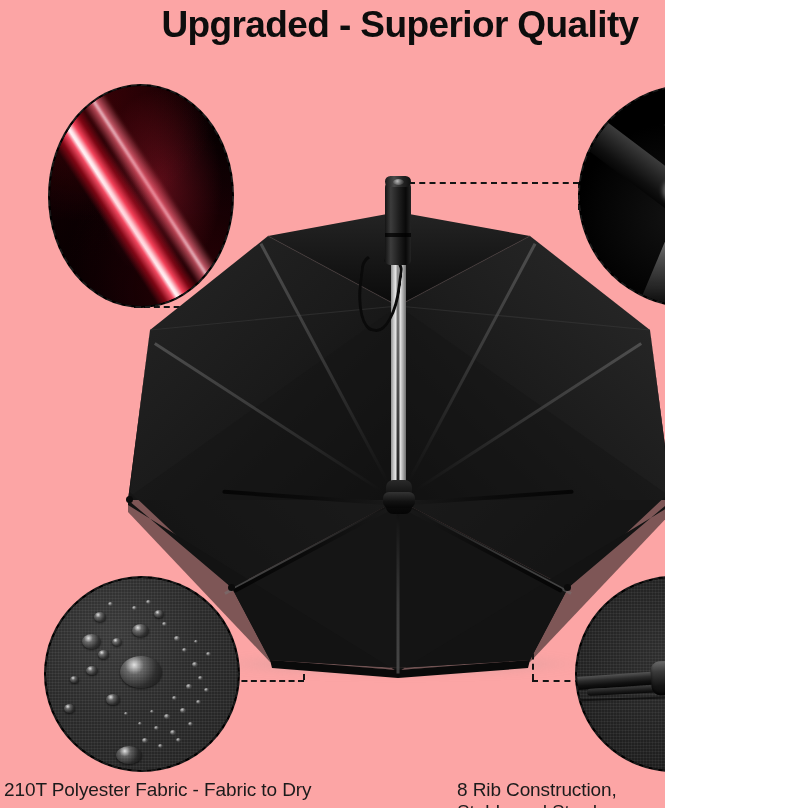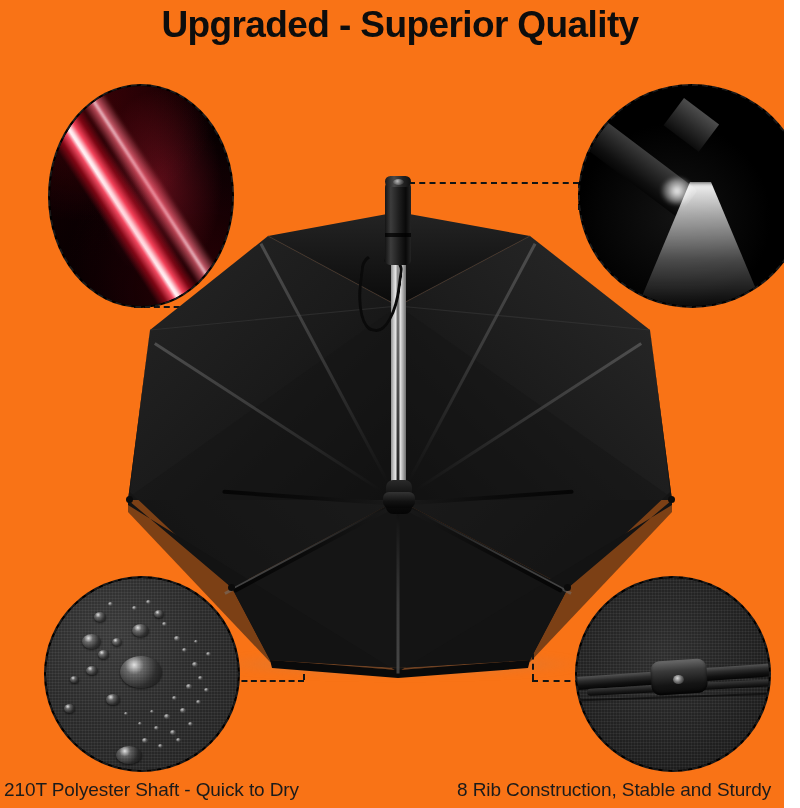--- a/index.html
+++ b/index.html
@@ -7,23 +7,23 @@
     margin: 0;
     padding: 0;
     background: #ffffff;
   }
   body {
     font-family: "Liberation Sans", sans-serif;
     -webkit-font-smoothing: antialiased;
   }
   #stage {
     position: relative;
-    width: 784px;
+    width: 665px;
     height: 808px;
-    background: #f97316;
+    background: #fca5a5;
     overflow: hidden;
     text-decoration: underline;
   }
 
   
   .title {
     position: absolute;
     left: 0;
     top: 2px;
     width: 800px;
@@ -568,17 +568,17 @@
       <div class="rib-bar"></div>
       <div class="rib-bar2"></div>
       <div class="rib-joint"></div>
       <div class="rib-rivet"></div>
     </div>
   </div>
 
 
 
 
-  <div class="caption cap-fabric">210T Polyester Shaft - Quick to Dry</div>
+  <div class="caption cap-fabric">210T Polyester Fabric - Fabric to Dry</div>
 
   <div class="caption cap-rib">8 Rib Construction, Stable and Sturdy</div>
 
 </div>
 
 </body></html>

